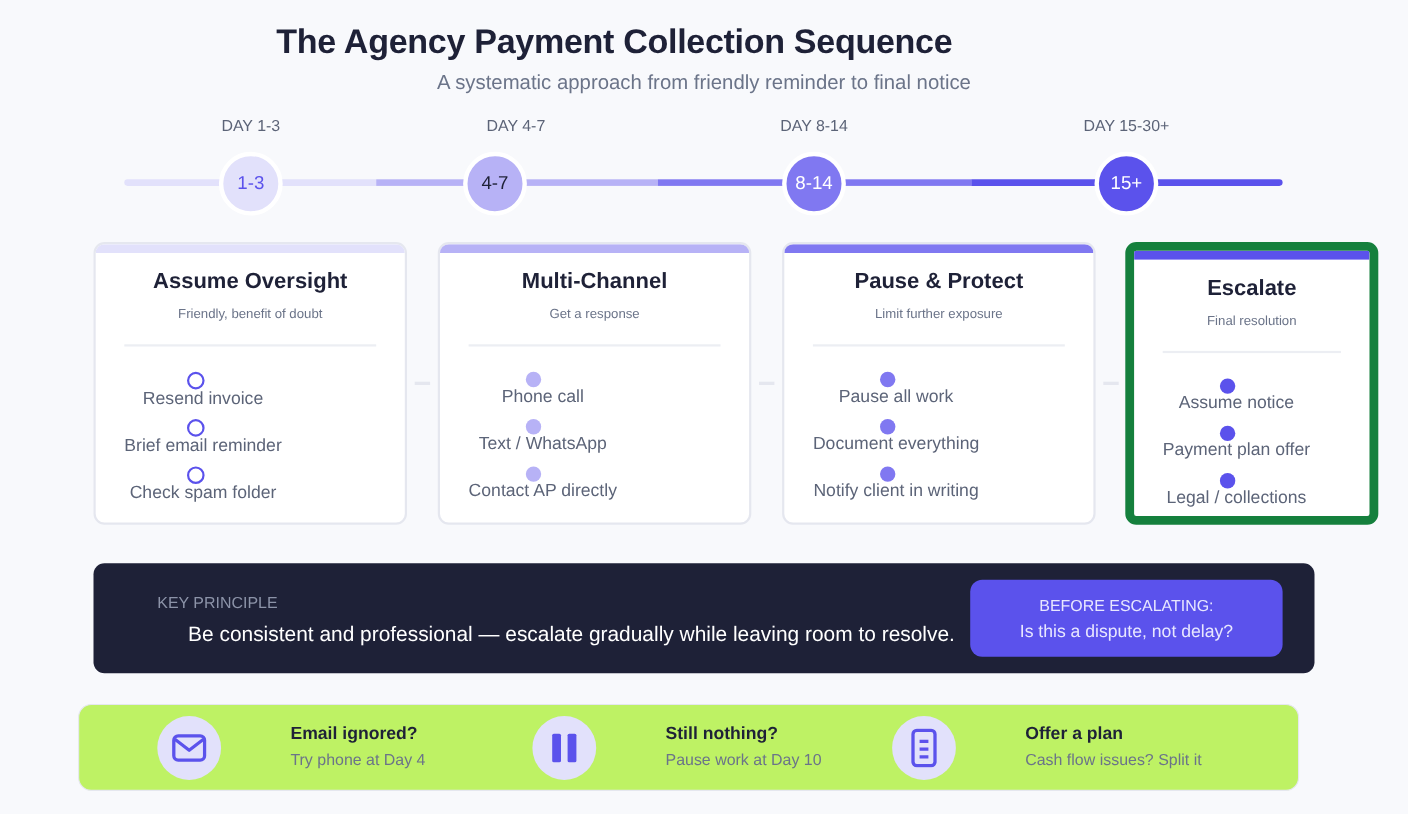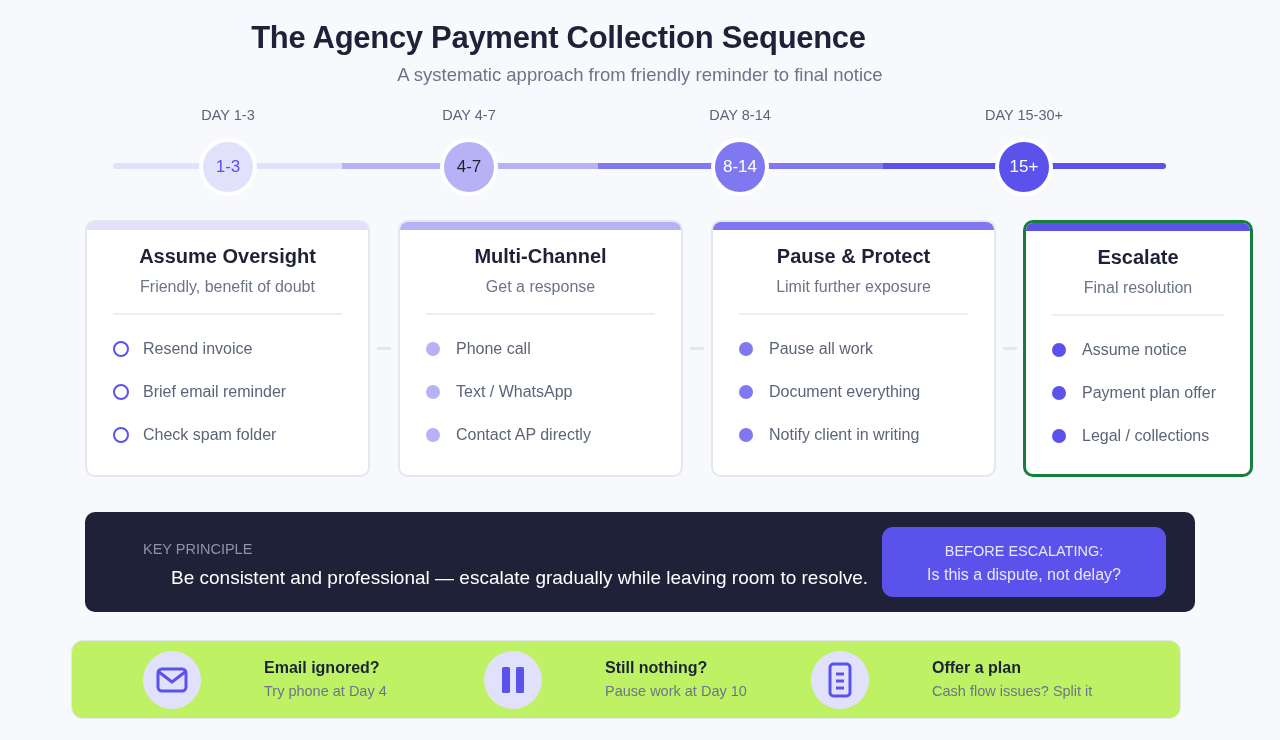--- a/index.html
+++ b/index.html
@@ -44,38 +44,38 @@
   
   .card {
     position: absolute; top: 220px; width: 285px; height: 257px;
     background: #ffffff; border: 2px solid #e5e7ef; border-radius: 10px;
     overflow: hidden;
   }
   .card .bar { position: absolute; left: 0; top: 0; right: 0; height: 8px; }
   .card.c1 .bar { background: #e2e1fb; }
   .card.c2 .bar { background: #b7b2f6; }
   .card.c3 .bar { background: #8078f1; }
-  .card.c4 { border: 3px solid #15803d; width: 230px; }
+  .card.c4 { border: 8px solid #15803d; width: 230px; }
   .card.c4 .bar { background: #5b52ec; }
   .card h3 {
     position: absolute; top: 23px; left: 0; right: 0; text-align: center;
     font-size: 20px; font-weight: bold; color: #1e2137;
   }
   .card .sub {
     position: absolute; top: 56px; left: 0; right: 0; text-align: center;
-    font-size: 16px; color: #6b7489;
+    font-size: 12px; color: #6b7489;
   }
   .card .divider {
     position: absolute; top: 91px; left: 26px; right: 26px; height: 2px; background: #eceef3;
   }
   .card.c4 .divider { left: 26px; right: 26px; }
   .card ul { position: absolute; top: 116px; left: 26px; list-style: none; }
   .card li {
     display: flex; align-items: center; height: 22px; margin-bottom: 21px;
-    font-size: 16px; color: #5c6478;
+    font-size: 16px; color: #5c6478; flex-direction: column;
   }
   .bullet { width: 14px; height: 14px; border-radius: 50%; margin-right: 16px; flex: none; }
   .c1 .bullet { border: 2.5px solid #5b52ec; background: #fff; width: 16px; height: 16px; margin-right: 14px; }
   .c2 .bullet { background: #b7b2f6; }
   .c3 .bullet { background: #8078f1; }
   .c4 .bullet { background: #5b52ec; }
   .connector { position: absolute; top: 347px; width: 14px; height: 3px; background: #e5e7ef; }
 
   
   .principle {
@@ -118,21 +118,21 @@
   <div class="seg s2"></div>
   <div class="seg s3"></div>
   <div class="seg s4"></div>
 
   <div class="day-label" style="left:228px">DAY 1-3</div>
   <div class="day-label" style="left:469px">DAY 4-7</div>
   <div class="day-label" style="left:740px">DAY 8-14</div>
   <div class="day-label" style="left:1024px">DAY 15-30+</div>
 
   <div class="node n1" style="left:228px">1-3</div>
-  <div class="node n2" style="left:469px">4-7</div>
+  <div class="node n2" style="left:450px">4-7</div>
   <div class="node n3" style="left:740px">8-14</div>
   <div class="node n4" style="left:1024px">15+</div>
 </div>
 
 <div class="card c1" style="left:85px">
   <div class="bar"></div>
   <h3>Assume Oversight</h3>
   <div class="sub">Friendly, benefit of doubt</div>
   <div class="divider"></div>
   <ul>

